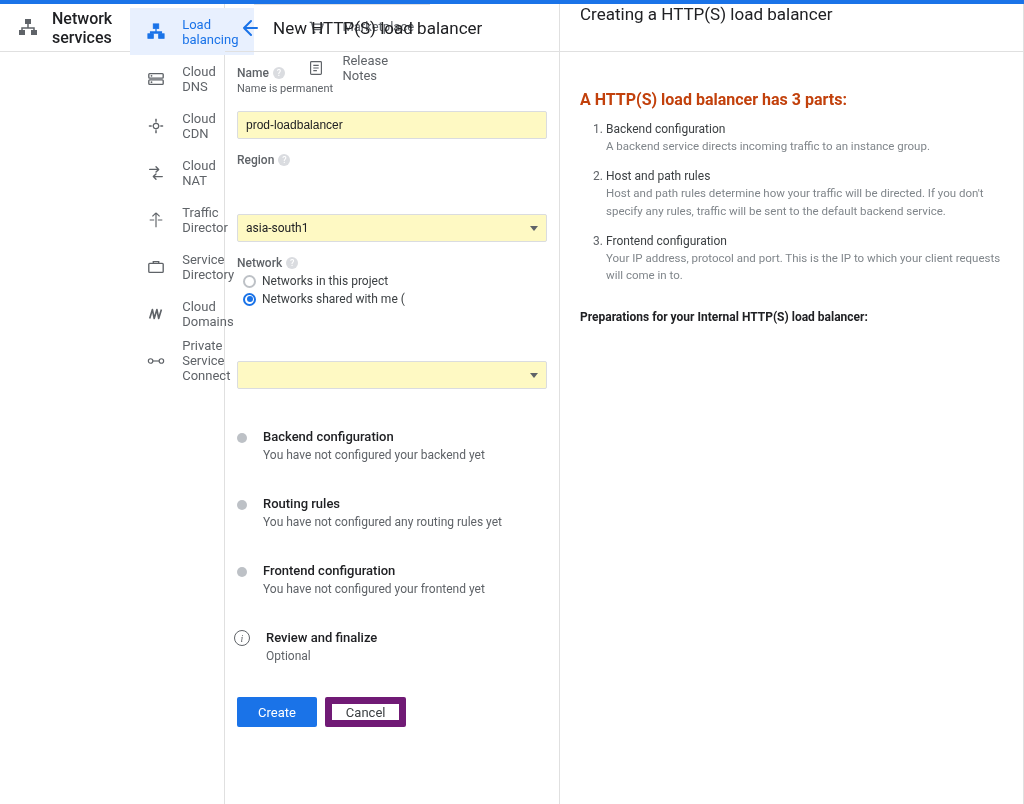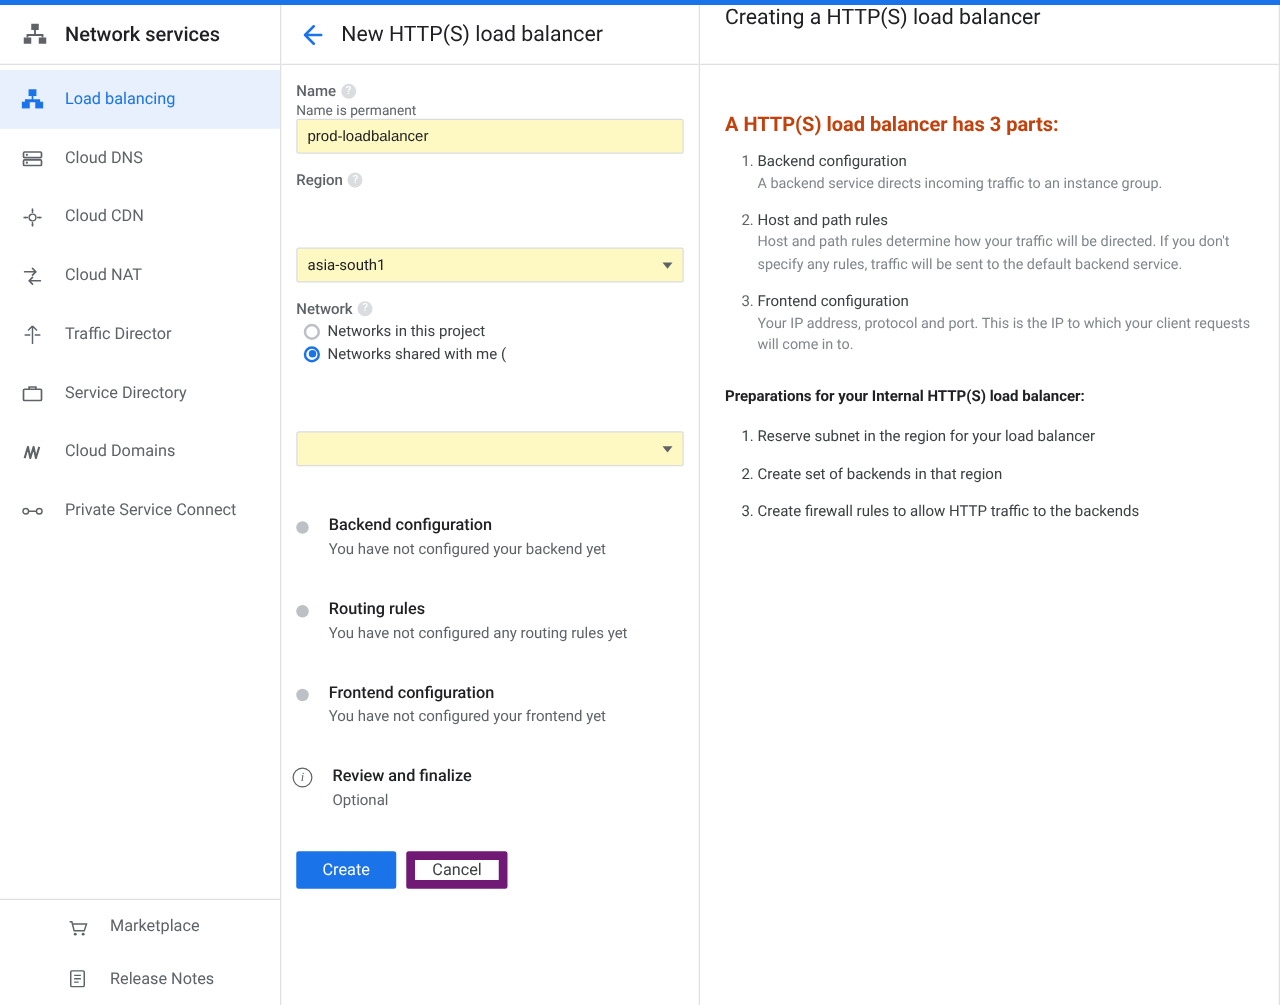--- a/index.html
+++ b/index.html
@@ -19,21 +19,21 @@
       width: 100%;
     }
     .layout {
       display: flex;
       height: calc(100% - 4px);
     }
     .sidebar {
       width: 225px;
       border-right: 1px solid #e0e0e0;
       display: flex;
-      flex-direction: column;
+      flex-direction: row;
       flex-shrink: 0;
     }
     .sidebar-header {
       display: flex;
       align-items: center;
       height: 48px;
       padding: 0 18px;
       border-bottom: 1px solid #e0e0e0;
       gap: 14px;
     }
@@ -114,21 +114,21 @@
       font-weight: 500;
       color: #5f6368;
       display: flex;
       align-items: center;
       gap: 4px;
       margin-bottom: 2px;
     }
     .field-sublabel {
       font-size: 11px;
       color: #5f6368;
-      margin-bottom: 0;
+      margin-bottom: 16px;
     }
     .help-icon {
       width: 12px; height: 12px;
       border-radius: 50%;
       background: #dadce0;
       color: #fff;
       display: inline-flex;
       align-items: center; justify-content: center;
       font-size: 9px;
     }
@@ -502,20 +502,15 @@
         <li>
           <div class="li-title">Host and path rules</div>
           <div class="li-desc">Host and path rules determine how your traffic will be directed. If you don't specify any rules, traffic will be sent to the default backend service.</div>
         </li>
         <li>
           <div class="li-title">Frontend configuration</div>
           <div class="li-desc">Your IP address, protocol and port. This is the IP to which your client requests will come in to.</div>
         </li>
       </ol>
       <div class="prep-heading">Preparations for your Internal HTTP(S) load balancer:</div>
-      <ol class="prep-list">
-        <li>Reserve subnet in the region for your load balancer</li>
-        <li>Create set of backends in that region</li>
-        <li>Create firewall rules to allow HTTP traffic to the backends</li>
-      </ol>
     </div>
   </div>
 </div>
 
 </body></html>

